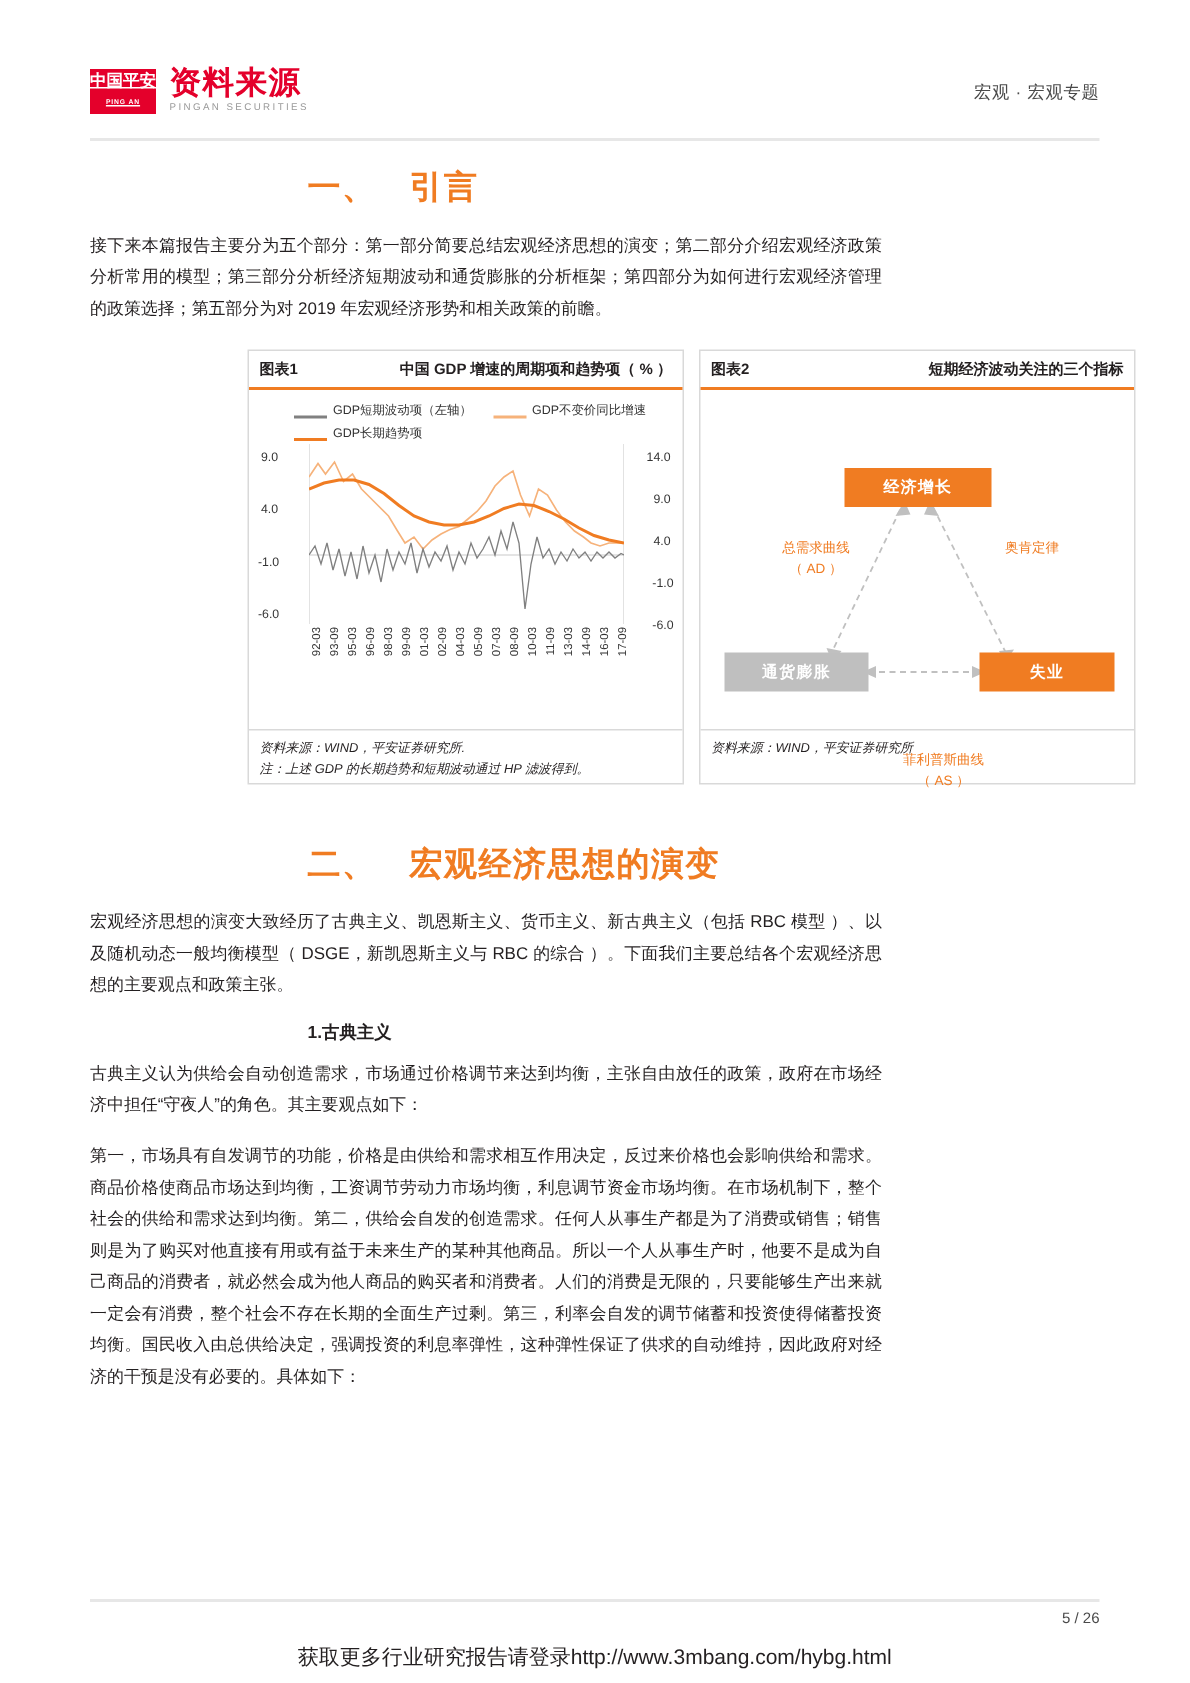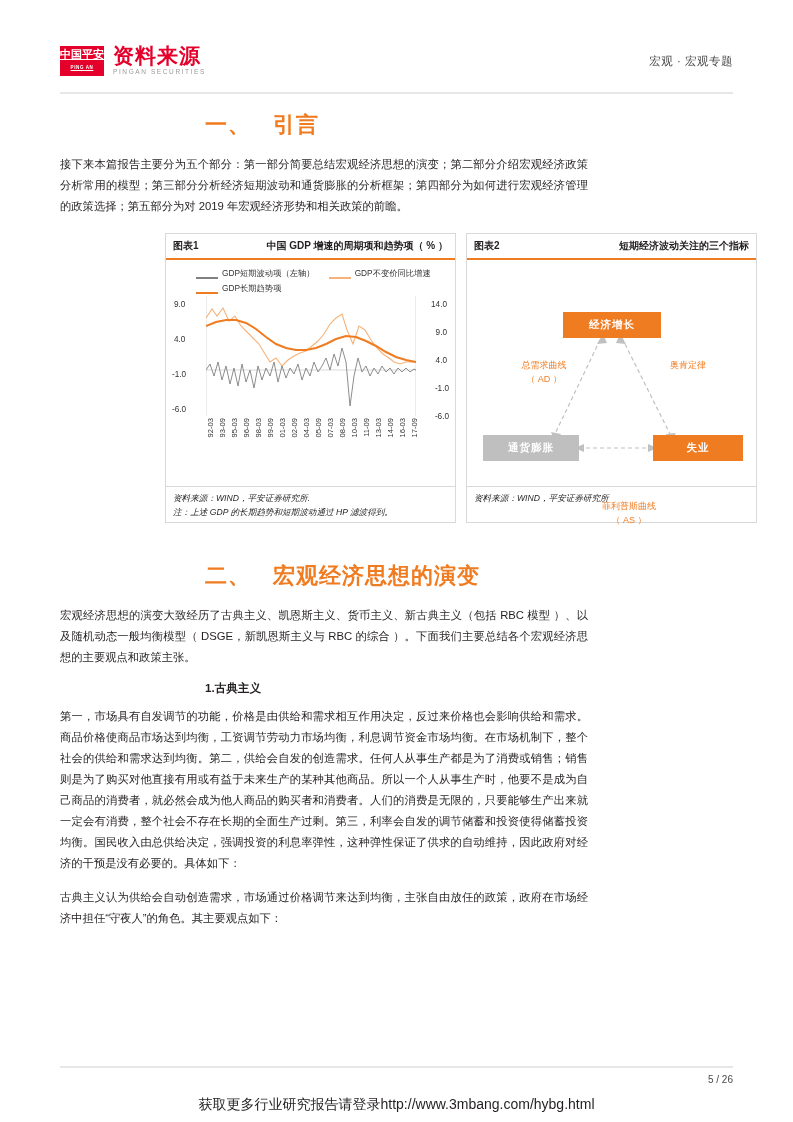--- a/index.html
+++ b/index.html
@@ -269,21 +269,21 @@
 
     <div class="h1 h1-2" style="margin-top:38px;">
       <span class="num">二、</span>
       <span>宏观经济思想的演变</span>
     </div>
 
     <p class="body indent">宏观经济思想的演变大致经历了古典主义、凯恩斯主义、货币主义、新古典主义（包括 RBC 模型 ）、以及随机动态一般均衡模型（ DSGE，新凯恩斯主义与 RBC 的综合 ）。下面我们主要总结各个宏观经济思想的主要观点和政策主张。</p>
 
     <div class="sub-h">1.古典主义</div>
 
+    <p class="body indent">古典主义认为供给会自动创造需求，市场通过价格调节来达到均衡，主张自由放任的政策，政府在市场经济中担任“守夜人”的角色。其主要观点如下：</p>
     <p class="body indent">第一，市场具有自发调节的功能，价格是由供给和需求相互作用决定，反过来价格也会影响供给和需求。商品价格使商品市场达到均衡，工资调节劳动力市场均衡，利息调节资金市场均衡。在市场机制下，整个社会的供给和需求达到均衡。第二，供给会自发的创造需求。任何人从事生产都是为了消费或销售；销售则是为了购买对他直接有用或有益于未来生产的某种其他商品。所以一个人从事生产时，他要不是成为自己商品的消费者，就必然会成为他人商品的购买者和消费者。人们的消费是无限的，只要能够生产出来就一定会有消费，整个社会不存在长期的全面生产过剩。第三，利率会自发的调节储蓄和投资使得储蓄投资均衡。国民收入由总供给决定，强调投资的利息率弹性，这种弹性保证了供求的自动维持，因此政府对经济的干预是没有必要的。具体如下：</p>
-    <p class="body indent">古典主义认为供给会自动创造需求，市场通过价格调节来达到均衡，主张自由放任的政策，政府在市场经济中担任“守夜人”的角色。其主要观点如下：</p>
   </div>
 
   <div class="footer-rule"></div>
   <div class="page-num">5 / 26</div>
   <div class="footer-note">获取更多行业研究报告请登录http://www.3mbang.com/hybg.html</div>
 
 </div>
 
 </body></html>

